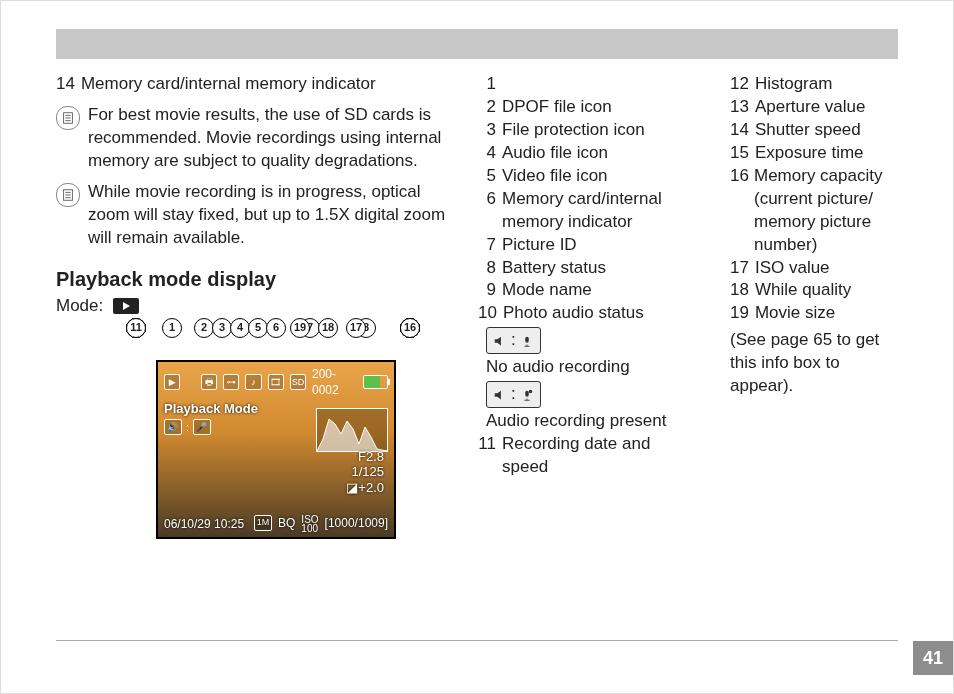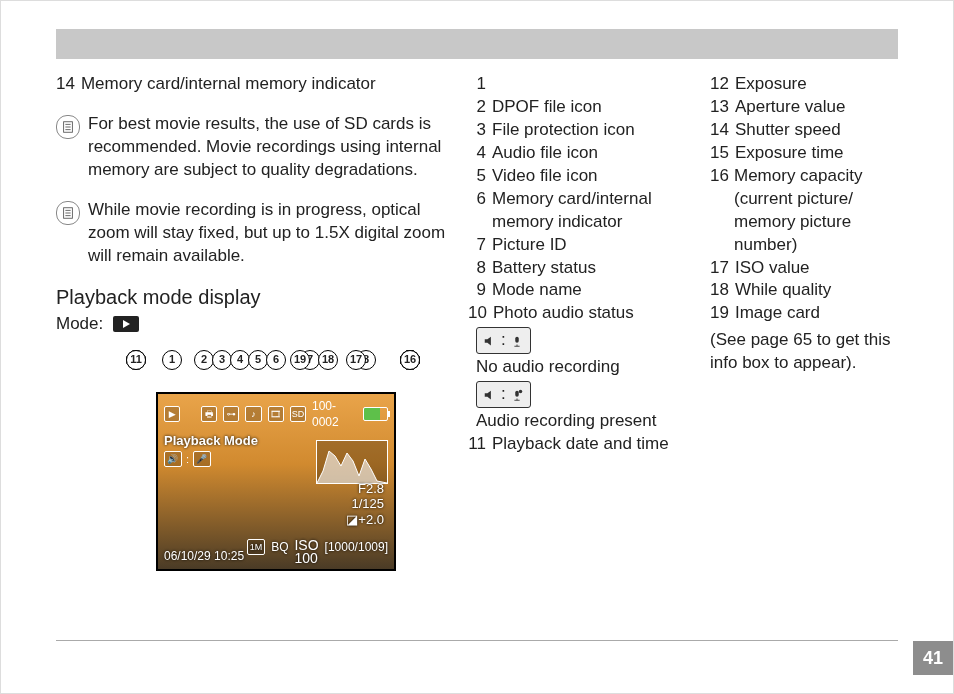--- a/index.html
+++ b/index.html
@@ -1,29 +1,29 @@
 <!DOCTYPE html>
 <html><head>
 <meta charset="utf-8">
 <style>
   html,body{margin:0;padding:0;background:#fff;font-family:"Segoe UI",Arial,sans-serif;color:#222;}
   .page{width:954px;height:694px;position:relative;box-sizing:border-box;border:1px solid #ddd;}
   .top-bar{position:absolute;top:28px;left:55px;right:55px;height:30px;background:#c8c8c8;}
-  .content{position:absolute;top:72px;left:55px;right:55px;bottom:56px;display:flex;gap:22px;font-size:17px;line-height:1.35;}
+  .content{position:absolute;top:72px;left:55px;right:55px;bottom:56px;display:flex;gap:32px;font-size:17px;line-height:1.35;}
   .col{display:flex;flex-direction:column;}
   .col-left{width:390px;}
   .col-mid{width:220px;}
   .col-right{flex:1;}
   .num-line{display:flex;gap:6px;}
   .num-line .n{min-width:18px;}
-  .note{display:flex;gap:8px;margin-top:17px;}
+  .note{display:flex;gap:8px;margin-top:8px;}
   .note-icon{width:22px;height:22px;border:1px solid #888;border-radius:11px;flex:0 0 22px;display:flex;align-items:center;justify-content:center;position:relative;top:2px;}
   .note-icon svg{width:14px;height:14px;}
-  h3{font-weight:400;font-size:20px;margin:16px 0 2px 0;}
-  .mode-line{display:flex;align-items:center;gap:10px;margin-bottom:14px;}
+  h3{font-weight:700;font-size:20px;margin:16px 0 2px 0;}
+  .mode-line{display:flex;align-items:center;gap:10px;}
   .mode-badge{width:26px;height:16px;background:#222;border-radius:2px;position:relative;display:inline-flex;align-items:center;justify-content:center;}
   .mode-badge::after{content:"";width:0;height:0;border-left:7px solid #fff;border-top:4px solid transparent;border-bottom:4px solid transparent;}
   
   .diagram{position:relative;width:350px;height:270px;}
   .callout{position:absolute;width:18px;height:18px;border:1.5px solid #000;border-radius:50%;background:#fff;font-size:11px;display:flex;align-items:center;justify-content:center;font-weight:600;}
   .screen{position:absolute;left:100px;top:42px;width:236px;height:175px;border:2px solid #000;background:linear-gradient(#e9a44a 0%,#d18a2f 40%,#4a3b26 100%);overflow:hidden;color:#fff;font-size:11px;}
   .screen .icon-row{display:flex;gap:6px;padding:4px 6px 0 6px;align-items:center;}
   .ic{width:16px;height:14px;border:1px solid #fff;border-radius:2px;display:inline-flex;align-items:center;justify-content:center;font-size:9px;background:rgba(0,0,0,0.2);}
   .battery{width:26px;height:12px;border:1px solid #fff;border-radius:2px;background:linear-gradient(90deg,#5ec04a 70%,transparent 70%);position:relative;}
   .battery::after{content:"";position:absolute;right:-3px;top:3px;width:2px;height:6px;background:#fff;}
@@ -113,21 +113,21 @@
 
         <div class="screen">
           <div class="icon-row">
             <span class="ic">▶</span>
             <span style="width:10px"></span>
             <span class="ic">🖶</span>
             <span class="ic">⊶</span>
             <span class="ic">♪</span>
             <span class="ic">🎞</span>
             <span class="ic">SD</span>
-            <span style="font-size:12px">100-0002</span>
+            <span style="font-size:12px">200-0002</span>
             <span class="battery"></span>
           </div>
           <div class="mode-row">Playback Mode</div>
           <div class="audio-row">
             <span class="ic">🔊</span>:
             <span class="ic">🎤</span>
           </div>
           <div class="histo">
             <svg viewBox="0 0 70 42" preserveAspectRatio="none">
                 <polyline points="0,42 6,30 12,10 18,15 24,25 30,12 36,20 42,35 48,18 54,28 60,40 70,42" fill="rgba(255,255,255,0.6)" stroke="#fff" stroke-width="1"></polyline>
@@ -136,21 +136,21 @@
           <div class="vals">
             <div>F2.8</div>
             <div>1/125</div>
             <div><span>◪</span><span>+2.0</span></div>
           </div>
           <div class="bottom-row">
             <span>06/10/29 10:25</span>
             <span class="right">
               <span class="ic">1M</span>
               <span>BQ</span>
-              <span style="font-size:14px;line-height:0.9">ISO<br>100</span>
+              <span style="font-size:10px;line-height:0.9">ISO<br>100</span>
               <span>[1000/1009]</span>
             </span>
           </div>
         </div>
       </div>
     </div>
 
     <div class="col col-mid" id="legend1">
         <div class="leg-item">
           <span class="n">1</span>
@@ -198,28 +198,28 @@
               <path d="M8 12v2M5 14h6" stroke="#333"></path>
             </svg></div><div>No audio recording</div><div class="audio-badge"><svg viewBox="0 0 16 16">
               <path d="M2 10h3l4 3V3L5 6H2z" fill="#333"></path>
             </svg>:<svg viewBox="0 0 16 16">
               <rect x="6" y="3" width="4" height="7" rx="2" fill="#333"></rect>
               <path d="M8 12v2M5 14h6" stroke="#333"></path>
               <circle cx="12" cy="4" r="2" fill="#333"></circle>
             </svg></div><div>Audio recording present</div></div>
         <div class="leg-item">
           <span class="n">11</span>
-          <span>Playback date and time</span>
+          <span>Recording date and speed</span>
         </div>
       </div>
 
     <div class="col col-right" id="legend2">
         <div class="leg-item">
           <span class="n">12</span>
-          <span>Exposure</span>
+          <span>Histogram</span>
         </div>
         <div class="leg-item">
           <span class="n">13</span>
           <span>Aperture value</span>
         </div>
         <div class="leg-item">
           <span class="n">14</span>
           <span>Shutter speed</span>
         </div>
         <div class="leg-item">
@@ -233,21 +233,21 @@
         <div class="leg-item">
           <span class="n">17</span>
           <span>ISO value</span>
         </div>
         <div class="leg-item">
           <span class="n">18</span>
           <span>While quality</span>
         </div>
         <div class="leg-item">
           <span class="n">19</span>
-          <span>Image card</span>
+          <span>Movie size</span>
         </div>
         <div style="margin-top: 4px;">(See page 65 to get this info box to appear).</div>
       </div>
   </div>
 
   <div class="footer-rule"></div>
   <div class="tab">
       <span>41</span>
     </div>
 </div>

